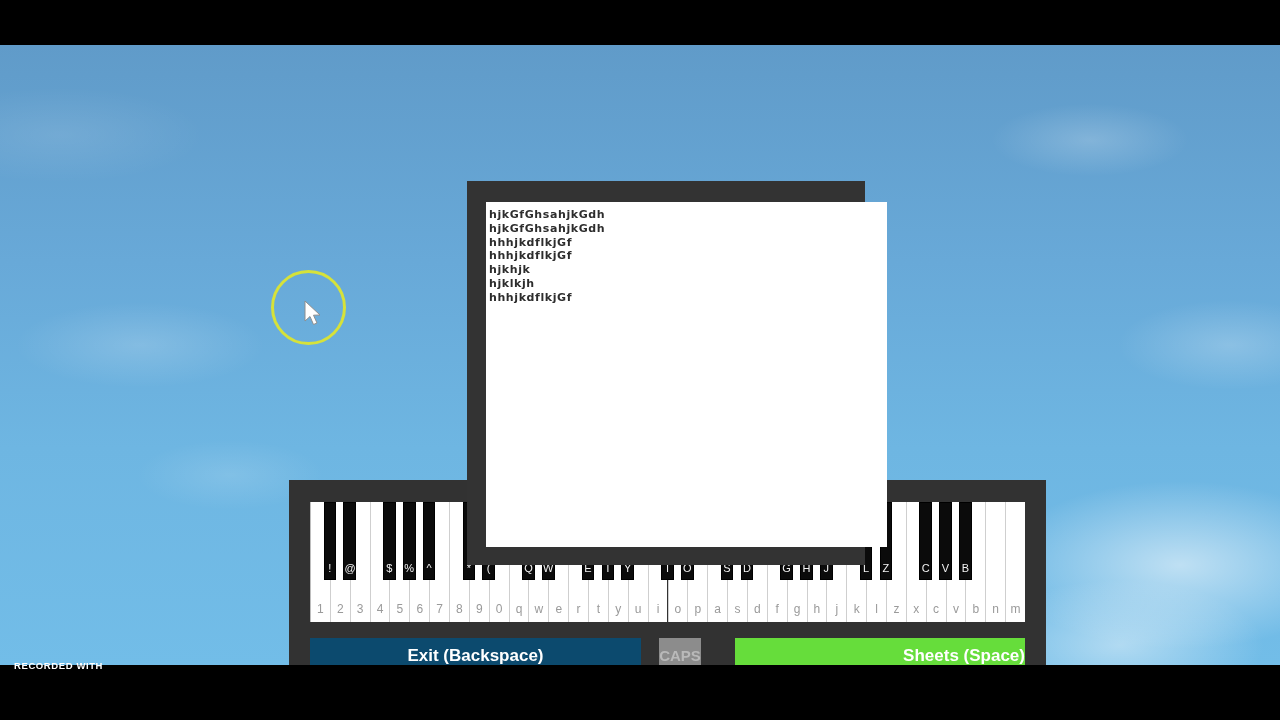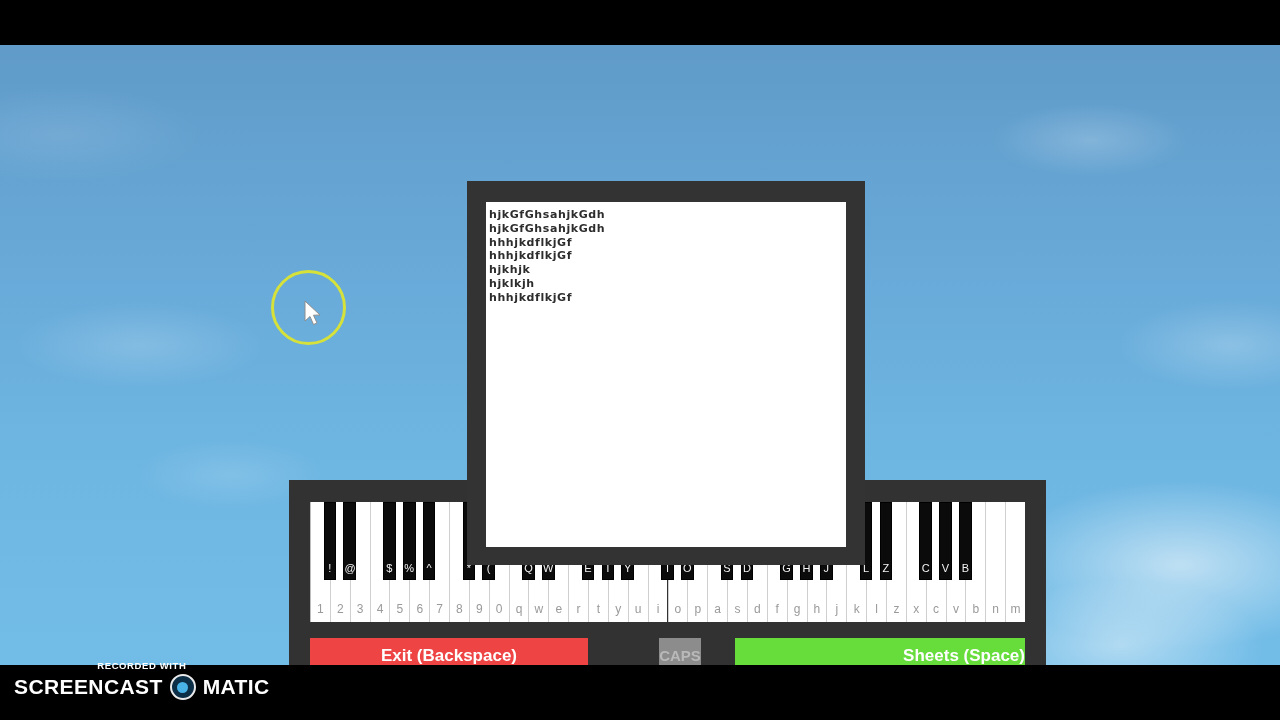--- a/index.html
+++ b/index.html
@@ -138,21 +138,21 @@
     position: absolute;
     top: 0;
     height: 36px;
     line-height: 36px;
     text-align: center;
     font-size: 17px;
     font-weight: bold;
     color: #fff;
     font-family: "Liberation Sans", sans-serif;
   }
-  #btn-exit { left: 0; width: 278px; background: #ef4444; }
+  #btn-exit { left: 0; width: 331px; background: #0c4a6e; }
   #btn-caps {
     left: 349px;
     width: 42px;
     background: #8C8C8C;
     color: #B9B9B9;
     font-size: 15px;
   }
   #btn-sheets { left: 425px; width: 290px; background: #66DD3B; text-align: right; }
 
   
@@ -162,21 +162,21 @@
     top: 181px;
     width: 398px;
     height: 384px;
     background: #333333;
     z-index: 20;
   }
   #sheets-paper {
     position: absolute;
     left: 19px;
     top: 21px;
-    width: 360px;
+    width: 401px;
     height: 345px;
     background: #fff;
     overflow: hidden;
   }
   #sheets-text {
     margin: 0;
     padding: 6px 0 0 3px;
     font-family: "DejaVu Sans", sans-serif;
     font-size: 11px;
     font-weight: bold;
@@ -447,22 +447,15 @@
     <svg id="cursor-arrow" width="20" height="28" viewBox="0 0 20 28">
       <path d="M1 1 L1 21 L6 16.5 L9.5 24.5 L13 23 L9.5 15.2 L16 15 Z" fill="#ffffff" stroke="#8e8e8e" stroke-width="1"></path>
     </svg>
   </div>
 
   <div class="bar" id="bar-top"></div>
   <div class="bar" id="bar-bottom"></div>
 
   <div id="watermark">
     <div id="wm-top">RECORDED WITH</div>
-    <div id="wm-main">
-      <span class="wm-word">SCREENCAST</span>
-      <span id="wm-dot">
-        <span id="wm-dot-inner"></span>
-      </span>
-      <span class="wm-word">MATIC</span>
-    </div>
   </div>
 
 </div>
 
 </body></html>

